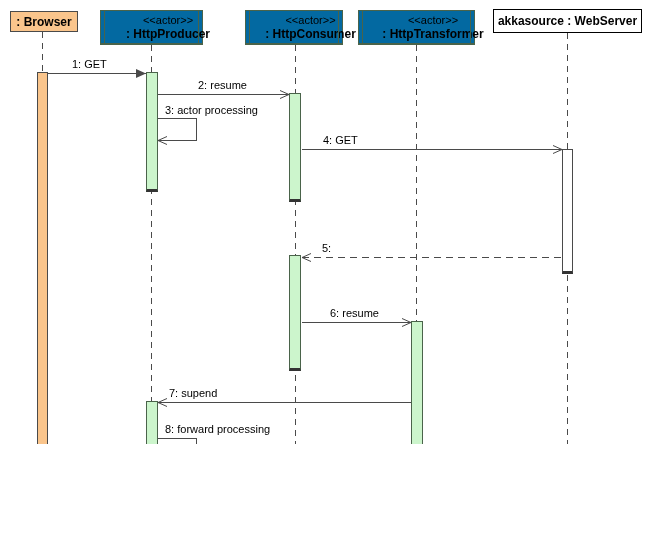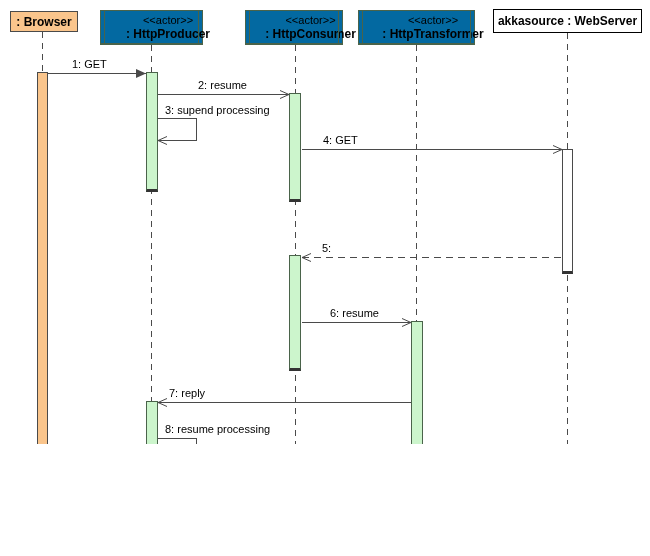--- a/index.html
+++ b/index.html
@@ -99,21 +99,21 @@
   <svg class="arr" style="left:136px; top:69px" width="11" height="9" viewBox="0 0 11 9">
     <path d="M0,0 L10,4.5 L0,9 Z" stroke="none" fill="#4A4A4A"></path>
   </svg>
 
   <div class="mlabel" style="left:198px; top:79px">2: resume</div>
   <div class="mline" style="left:158px; top:94px; width:131px"></div>
   <svg class="arr" style="left:279px; top:90px" width="11" height="9" viewBox="0 0 11 9">
     <path d="M1,0.5 L10,4.5 L1,8.5" fill="none" stroke="#4A4A4A"></path>
   </svg>
 
-  <div class="mlabel" style="left:165px; top:104px">3: supend processing</div>
+  <div class="mlabel" style="left:165px; top:104px">3: actor processing</div>
   <div class="loop" style="left:158px; top:118px; width:39px; height:23px"></div>
   <svg class="arr" style="left:157px; top:136px" width="11" height="9" viewBox="0 0 11 9">
     <path d="M10,0.5 L1,4.5 L10,8.5" fill="none" stroke="#4A4A4A"></path>
   </svg>
 
   <div class="mlabel" style="left:323px; top:134px">4: GET</div>
   <div class="mline" style="left:302px; top:149px; width:260px"></div>
   <svg class="arr" style="left:552px; top:145px" width="11" height="9" viewBox="0 0 11 9">
     <path d="M1,0.5 L10,4.5 L1,8.5" fill="none" stroke="#4A4A4A"></path>
   </svg>
@@ -123,27 +123,27 @@
   <svg class="arr" style="left:301px; top:253px" width="11" height="9" viewBox="0 0 11 9">
     <path d="M10,0.5 L1,4.5 L10,8.5" fill="none" stroke="#4A4A4A"></path>
   </svg>
 
   <div class="mlabel" style="left:330px; top:307px">6: resume</div>
   <div class="mline" style="left:302px; top:322px; width:109px"></div>
   <svg class="arr" style="left:401px; top:318px" width="11" height="9" viewBox="0 0 11 9">
     <path d="M1,0.5 L10,4.5 L1,8.5" fill="none" stroke="#4A4A4A"></path>
   </svg>
 
-  <div class="mlabel" style="left:169px; top:387px">7: reply</div>
+  <div class="mlabel" style="left:169px; top:387px">7: supend</div>
   <div class="mline" style="left:158px; top:402px; width:253px"></div>
   <svg class="arr" style="left:157px; top:398px" width="11" height="9" viewBox="0 0 11 9">
     <path d="M10,0.5 L1,4.5 L10,8.5" fill="none" stroke="#4A4A4A"></path>
   </svg>
 
-  <div class="mlabel" style="left:165px; top:423px">8: resume processing</div>
+  <div class="mlabel" style="left:165px; top:423px">8: forward processing</div>
   <div class="loop" style="left:158px; top:438px; width:39px; height:23px"></div>
   <svg class="arr" style="left:157px; top:456px" width="11" height="9" viewBox="0 0 11 9">
     <path d="M10,0.5 L1,4.5 L10,8.5" fill="none" stroke="#4A4A4A"></path>
   </svg>
 
   <div class="mlabel" style="left:72px; top:475px">9:</div>
   <div class="mline dashed" style="left:48px; top:490px; width:99px"></div>
   <svg class="arr" style="left:47px; top:486px" width="11" height="9" viewBox="0 0 11 9">
     <path d="M10,0.5 L1,4.5 L10,8.5" fill="none" stroke="#4A4A4A"></path>
   </svg>

